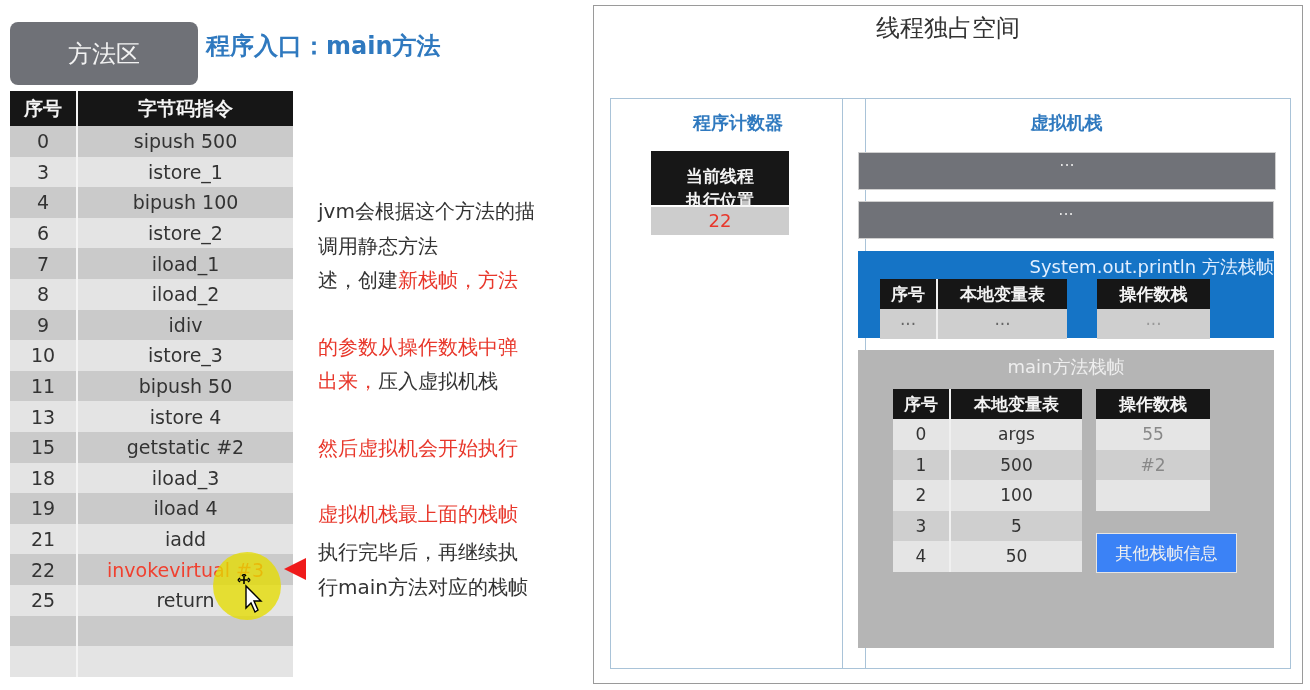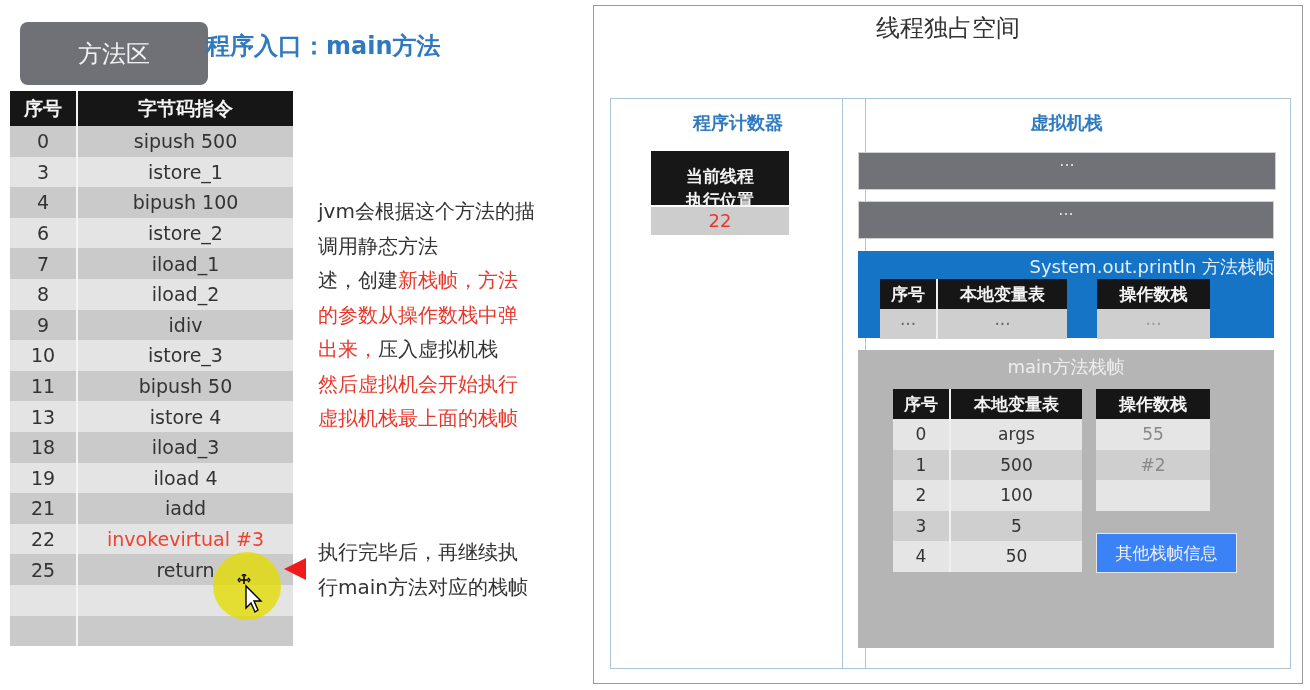--- a/index.html
+++ b/index.html
@@ -1,21 +1,21 @@
 <!DOCTYPE html>
 <html><head>
 <meta charset="utf-8">
 <style>
   * { box-sizing: border-box; margin: 0; padding: 0; }
   html, body { width: 1310px; height: 690px; background: #ffffff; overflow: hidden; }
   body { position: relative; font-family: "DejaVu Sans", "Liberation Sans", sans-serif; color: #333; }
 
   
   .method-area-label {
-    position: absolute; left: 20px; top: 22px; width: 188px; height: 63px;
+    position: absolute; left: 10px; top: 22px; width: 188px; height: 63px;
     background: #6f7177; border-radius: 8px; color: #f2f2f2;
     font-size: 24px; display: flex; align-items: center; justify-content: center; text-align: right;
   }
   .entry-title {
     position: absolute; left: 206px; top: 30px; font-size: 24px; color: #2f79bf; font-weight: bold;
   }
 
   
   .bc-table {
     position: absolute; left: 10px; top: 91px; width: 283px;
@@ -40,21 +40,21 @@
   .cursor-highlight {
     position: absolute; left: 213px; top: 552px; width: 68px; height: 68px;
     border-radius: 50%; background: rgba(230,220,0,0.78);
   }
   .cursor-icon {
     position: absolute; left: 236px; top: 574px; width: 30px; height: 40px;
   }
 
   
   .explain { position: absolute; left: 318px; top: 194px; width: 270px; font-size: 20px; line-height: 34.5px; color: #333; }
-  .explain .red { color: #e8372b; }
+  .explain .red { color: #e8372b; margin-top: 32px; }
   .explain2 { position: absolute; left: 318px; top: 535px; width: 270px; font-size: 20px; line-height: 34.5px; color: #333; }
 
   
   .thread-space {
     position: absolute; left: 593px; top: 5px; width: 710px; height: 679px;
     border: 1.5px solid #9a9a9a; background: #fff;
   }
   .thread-title {
     position: absolute; left: 0; right: 0; top: 6px; text-align: center; font-size: 24px; color: #333;
   }
@@ -171,20 +171,24 @@
       </tr>
     <tr>
         <td>11</td>
         <td>bipush 50</td>
       </tr>
     <tr>
         <td>13</td>
         <td>istore 4</td>
       </tr>
     <tr>
+        <td>15</td>
+        <td>getstatic #2</td>
+      </tr>
+    <tr>
         <td>18</td>
         <td>iload_3</td>
       </tr>
     <tr>
         <td>19</td>
         <td>iload 4</td>
       </tr>
     <tr>
         <td>21</td>
         <td>iadd</td>

